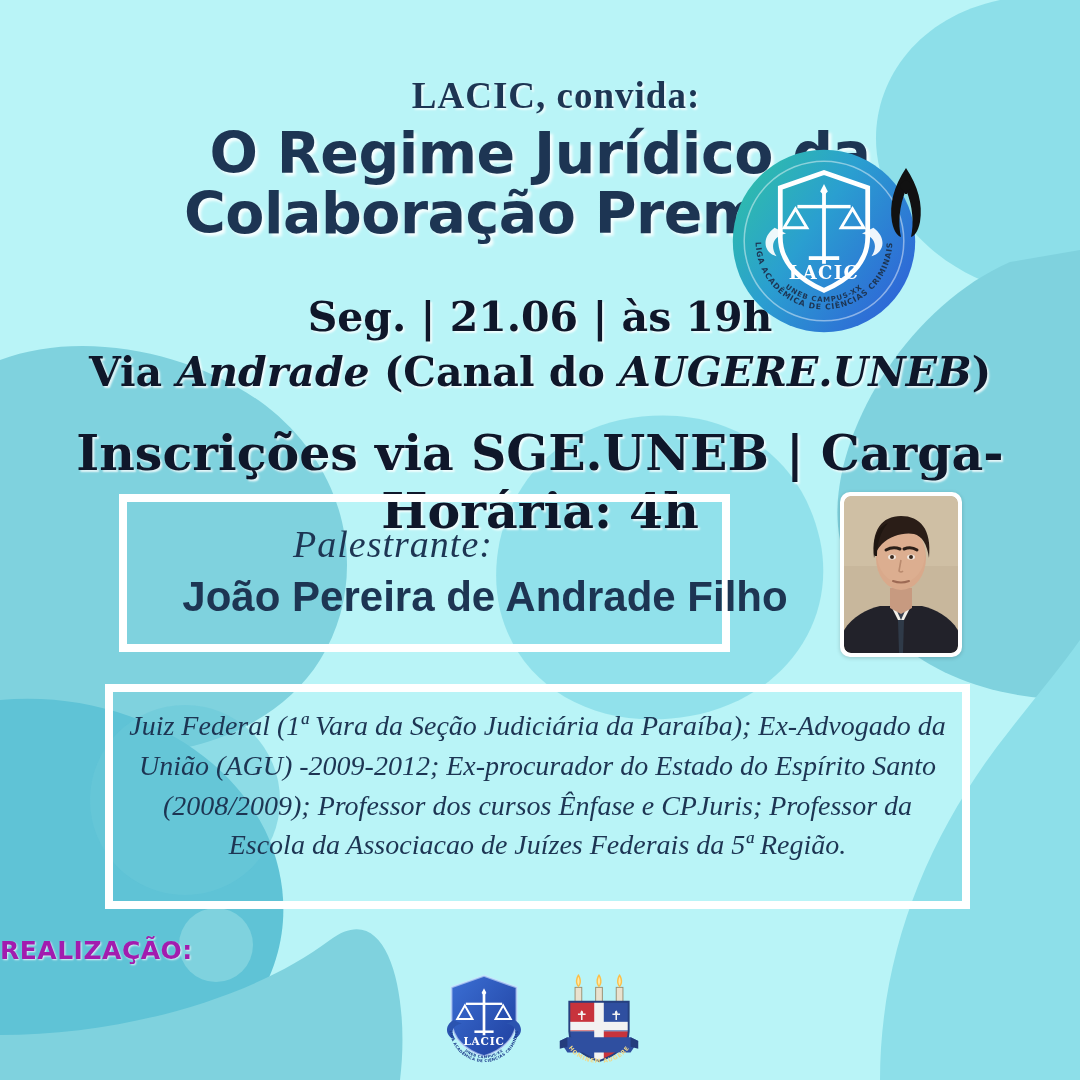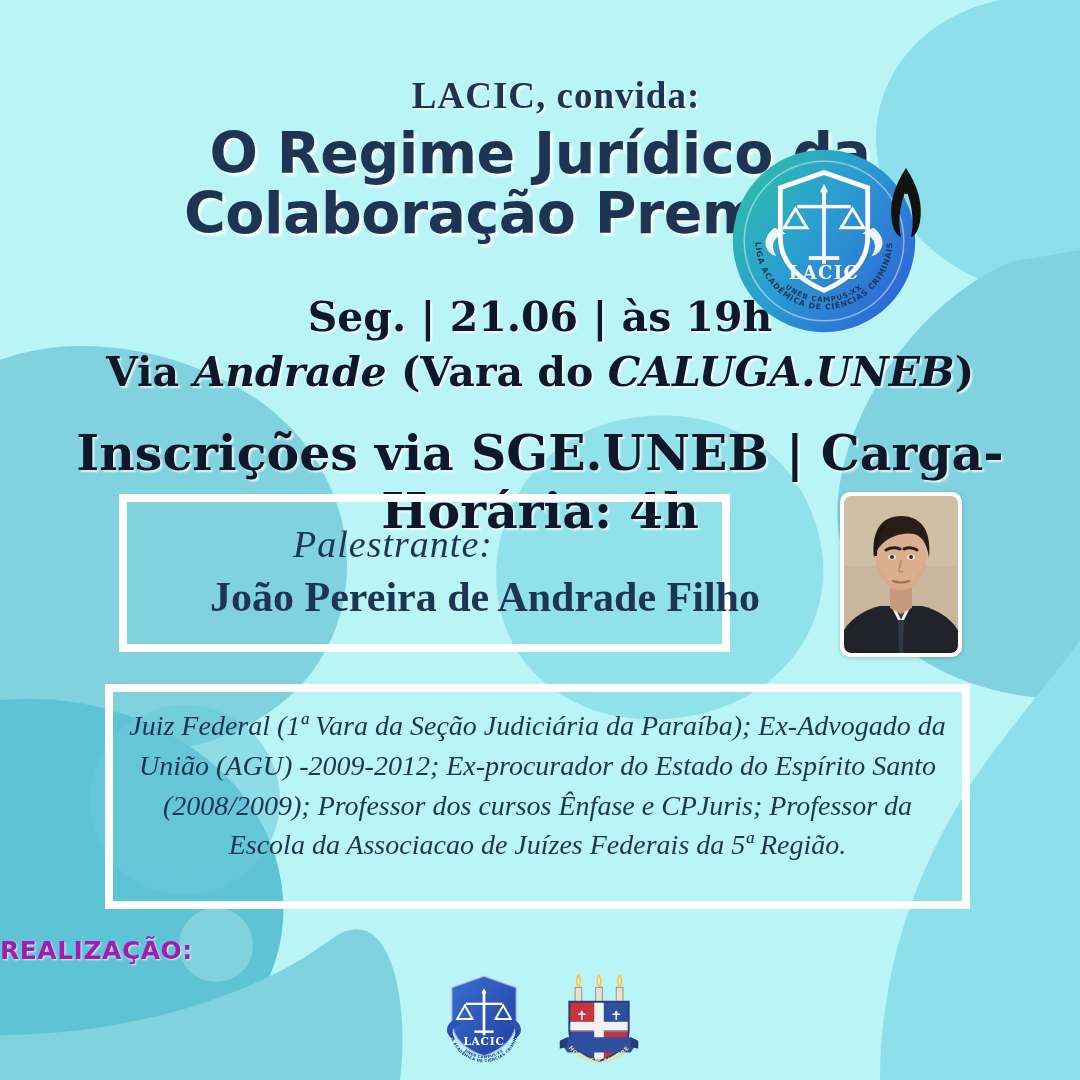--- a/index.html
+++ b/index.html
@@ -53,21 +53,21 @@
     position:absolute;left:119px;top:494px;width:611px;height:158px;
     border:8px solid #ffffff;box-sizing:border-box;z-index:2;
   }
   .palestrante{
     position:absolute;top:522px;left:119px;width:548px;text-align:center;
     font-family:"Liberation Serif", serif;font-style:italic;
     font-size:38px;color:#1d3553;letter-spacing:1px;z-index:3;
   }
   .speaker-name{
     position:absolute;top:573px;left:119px;width:732px;text-align:center;
-    font-family:Liberation Serif, serif;font-weight:700;
+    font-family:Liberation Sans, sans-serif;font-weight:700;
     font-size:42px;color:#1d3553;z-index:3;
   }
 
   
   .photo-wrap{
     position:absolute;left:840px;top:492px;width:122px;height:165px;
     background:#ffffff;border-radius:10px;padding:4px;box-sizing:border-box;
     box-shadow:0 1px 4px rgba(0,0,0,.18);z-index:4;
   }
   .photo{width:114px;height:157px;border-radius:7px;display:block;overflow:hidden;}
@@ -164,21 +164,21 @@
 
   <svg class="ribbon" viewBox="0 0 52 78">
     <path d="M26,8 C14,26 9,44 12,62 C14,72 18,76 21,77 C18,64 19,46 26,30 C33,46 34,64 31,77 C34,76 38,72 40,62 C43,44 38,26 26,8 Z" fill="#111111"></path>
     <path d="M26,24 C22,31 21,37 22,43 L30,43 C31,37 30,31 26,24 Z" fill="#b9f4f7" opacity=".0"></path>
     <circle cx="26" cy="26" r="5.5" fill="#111111"></circle>
     <path d="M26,31 L26,34" stroke="#111111" stroke-width="2"></path>
   </svg>
 
   <div class="meta meta1">Seg. | 21.06 | às 19h</div>
   <div class="meta meta2">
-    <span>Via </span><em>Andrade</em><span> (Vara do </span><em>CALUGA.UNEB</em><span>)</span>
+    <span>Via </span><em>Andrade</em><span> (Canal do </span><em>AUGERE.UNEB</em><span>)</span>
   </div>
   <div class="meta meta3">Inscrições via SGE.UNEB | Carga-Horária: 4h</div>
 
   <div class="speaker-box"></div>
   <div class="palestrante">Palestrante:</div>
   <div class="speaker-name">João Pereira de Andrade Filho</div>
 
   <div class="photo-wrap">
     <svg class="photo" viewBox="0 0 114 157">
       <defs>

